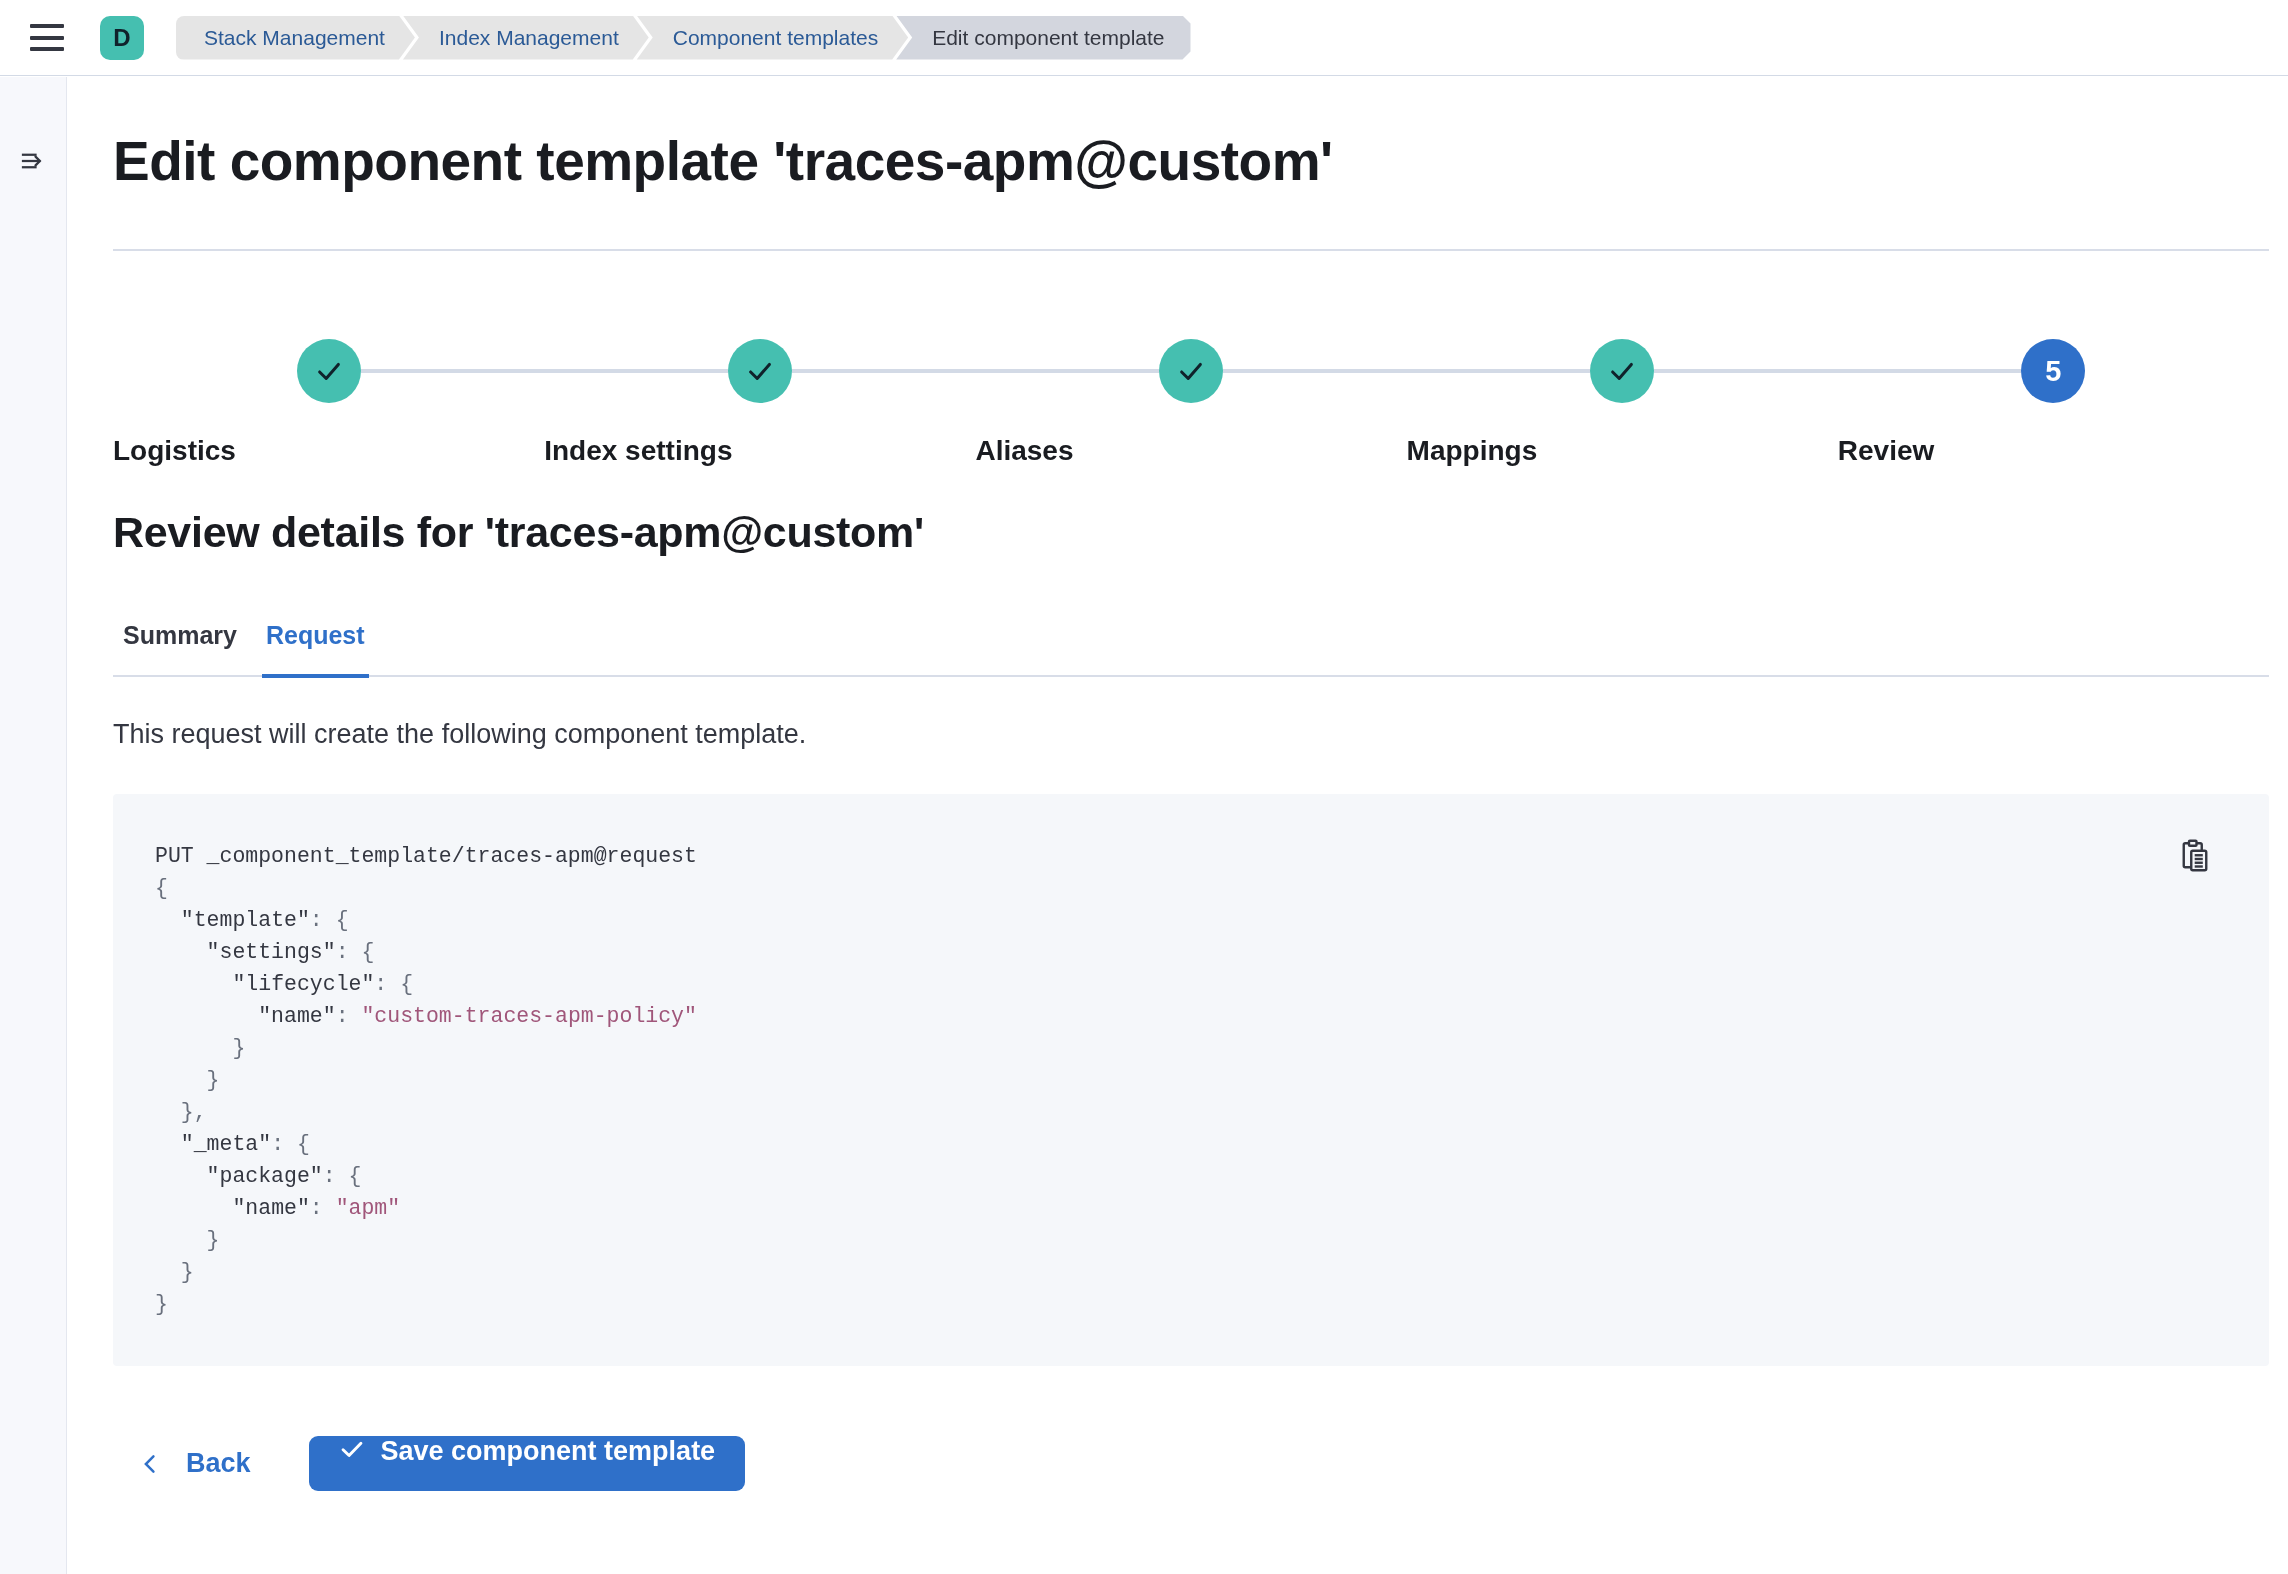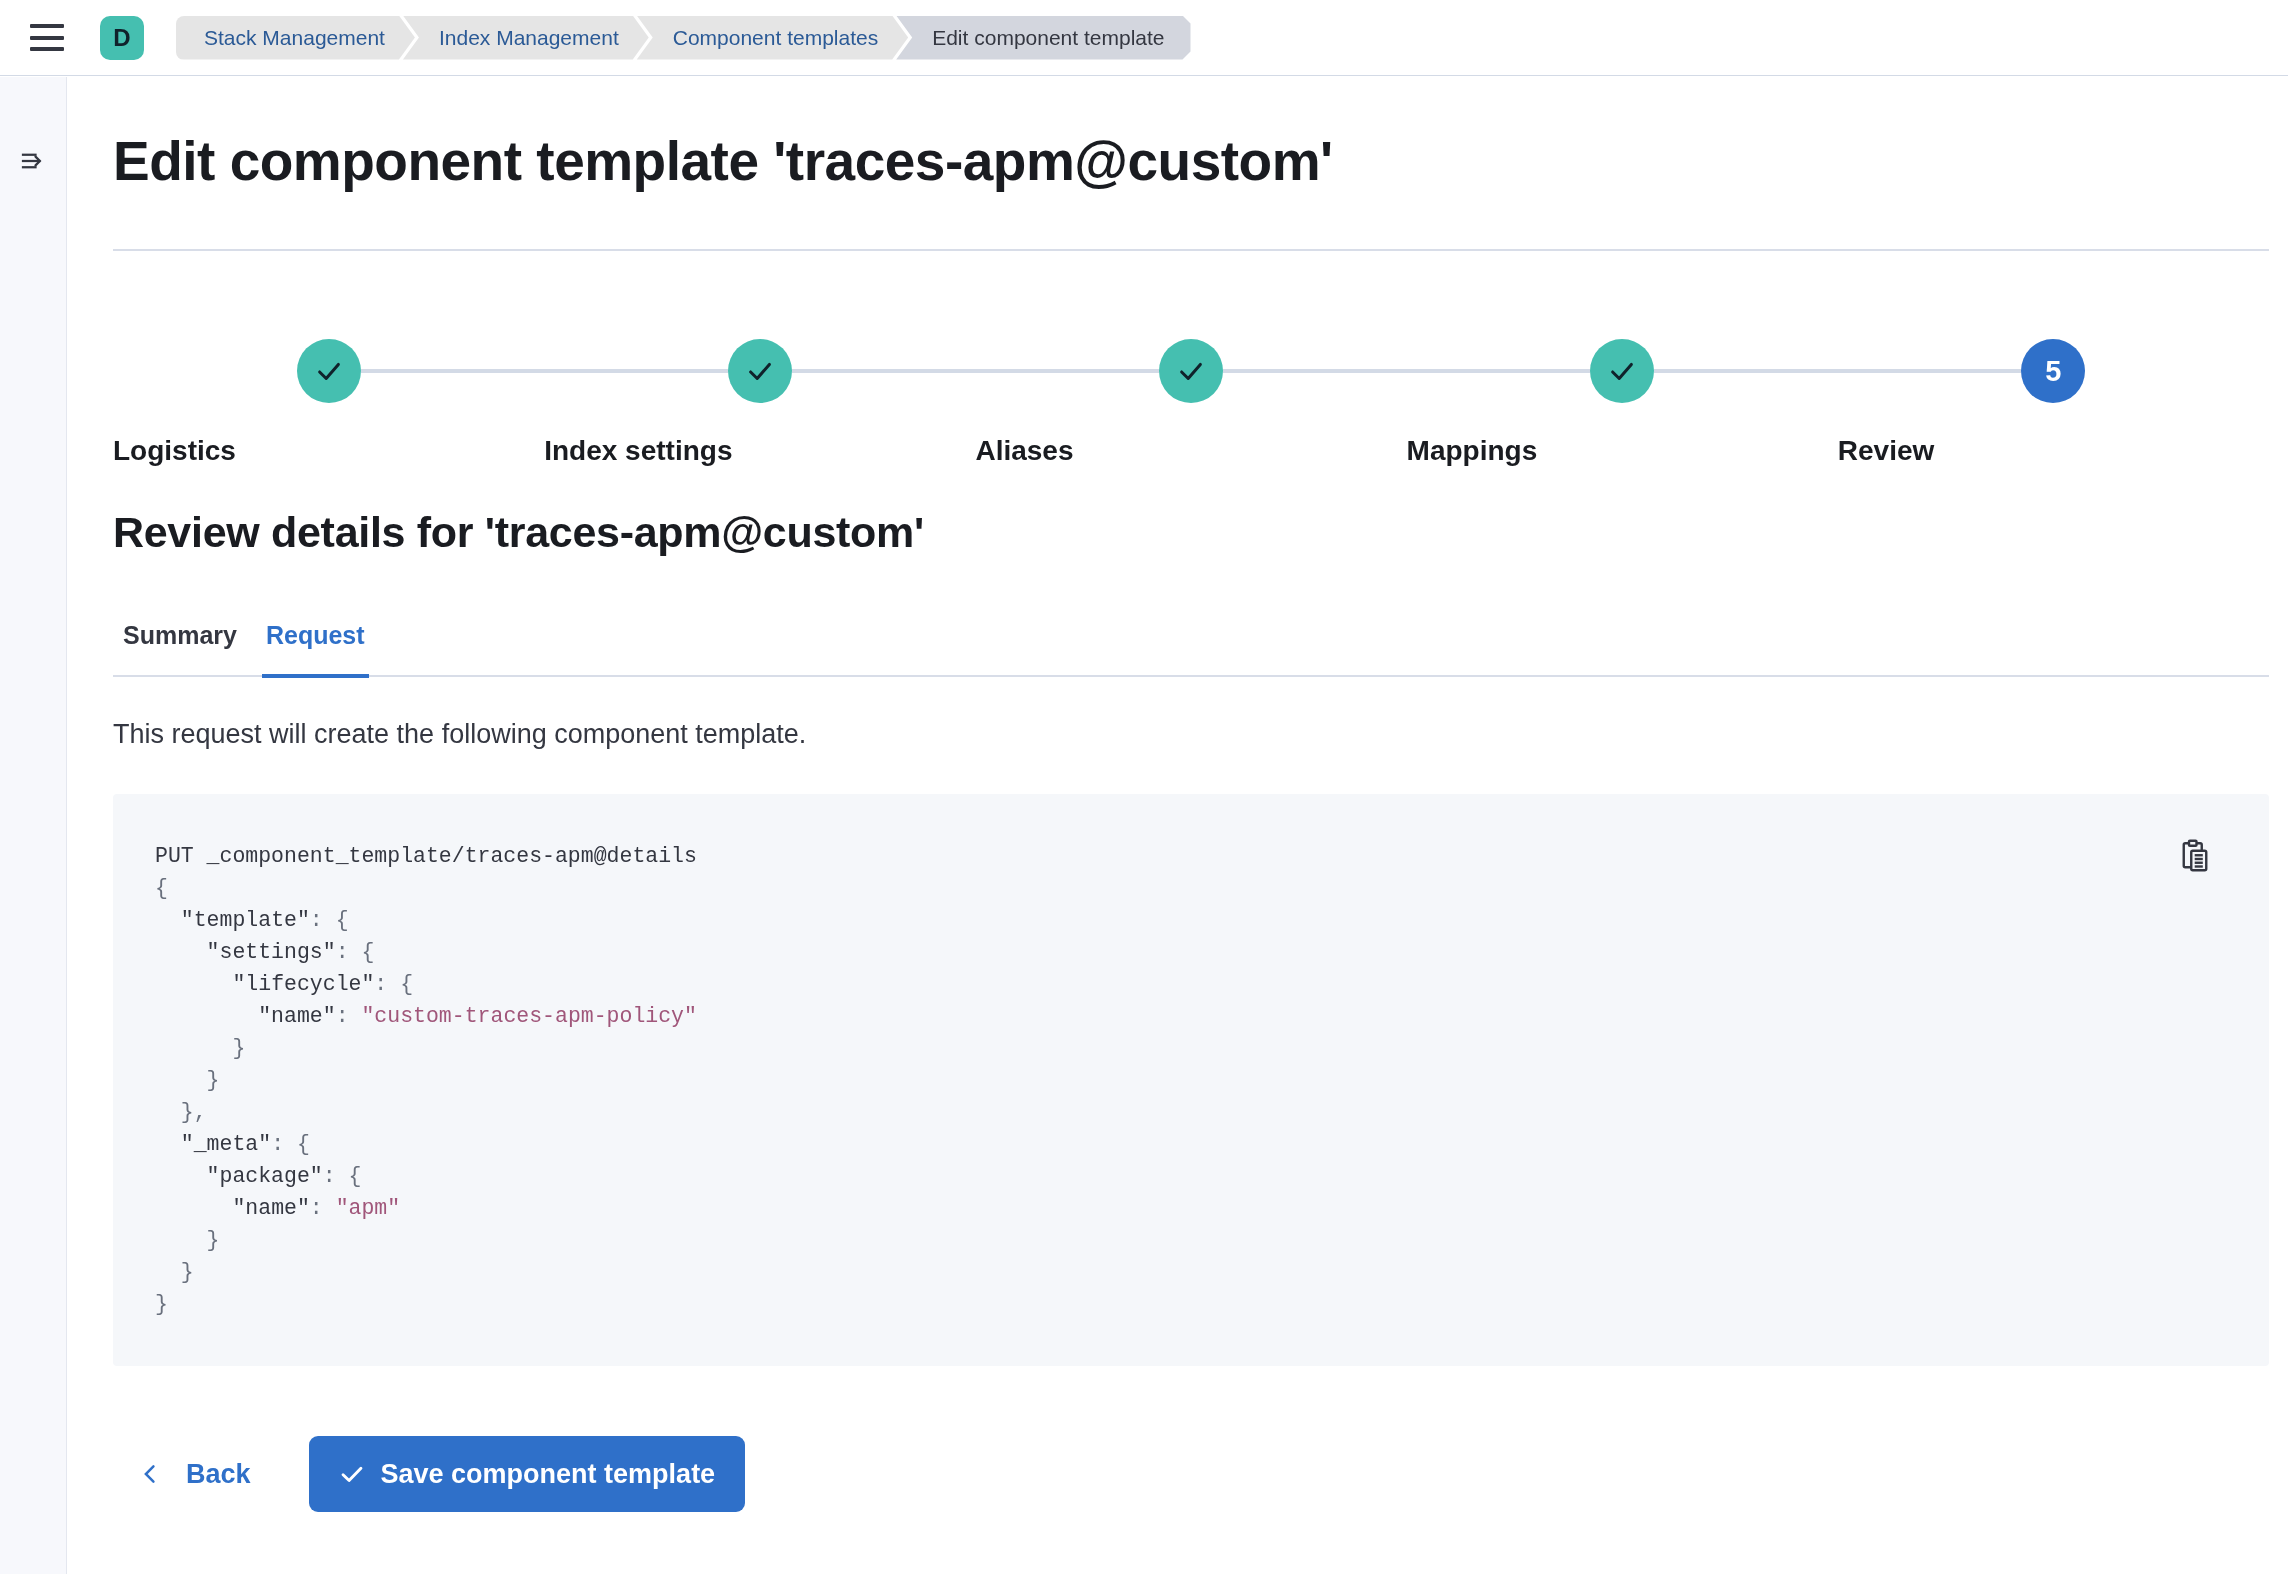--- a/index.html
+++ b/index.html
@@ -70,22 +70,22 @@
   .tok-k { color:#343741; }
   .tok-p { color:#69707d; }
   .tok-s { color:#a0567a; }
   .copy-btn { position:absolute; top:40px; right:52px; width:44px; height:44px; background:none;
     border:none; cursor:pointer; display:flex; align-items:center; justify-content:center; }
 
   
   .footer { display:flex; align-items:center; margin-top:70px; padding-left:14px; }
   .back-link { display:flex; align-items:center; gap:25px; color:#2f70c9; font-size:27px;
     font-weight:600; background:none; border:none; cursor:pointer; font-family:inherit; padding:10px 12px; }
-  .save-btn { display:flex; align-items:center; gap:16px; margin-left:46px; background:#2f70c9;
-    color:#fff; border:none; border-radius:9px; height:76px; padding:12px 30px; font-size:27px;
+  .save-btn { display:flex; align-items:flex-start; gap:16px; margin-left:46px; background:#2f70c9;
+    color:#fff; border:none; border-radius:9px; height:55px; padding:0 30px; font-size:27px;
     font-weight:700; font-family:inherit; cursor:pointer; }
 </style>
 </head>
 <body>
 
 <header class="header">
   <button class="hamburger" aria-label="menu">
     <span></span>
       <span></span>
       <span></span>
@@ -177,21 +177,21 @@
 
   <div class="tabs">
       <button class="tab">Summary</button>
       <button class="tab active">Request</button>
     </div>
 
   <p class="request-desc">This request will create the following component template.</p>
 
   <div class="code-block">
     <div class="code-lines">
-        <div class="code-line"><span class="tok-k">PUT _component_template/traces-apm@details</span></div>
+        <div class="code-line"><span class="tok-k">PUT _component_template/traces-apm@request</span></div>
         <div class="code-line"><span class="tok-p">{</span></div>
         <div class="code-line"><span class="tok-p">  </span><span class="tok-k">"template"</span><span class="tok-p">: {</span></div>
         <div class="code-line"><span class="tok-p">    </span><span class="tok-k">"settings"</span><span class="tok-p">: {</span></div>
         <div class="code-line"><span class="tok-p">      </span><span class="tok-k">"lifecycle"</span><span class="tok-p">: {</span></div>
         <div class="code-line"><span class="tok-p">        </span><span class="tok-k">"name"</span><span class="tok-p">: </span><span class="tok-s">"custom-traces-apm-policy"</span></div>
         <div class="code-line"><span class="tok-p">      }</span></div>
         <div class="code-line"><span class="tok-p">    }</span></div>
         <div class="code-line"><span class="tok-p">  },</span></div>
         <div class="code-line"><span class="tok-p">  </span><span class="tok-k">"_meta"</span><span class="tok-p">: {</span></div>
         <div class="code-line"><span class="tok-p">    </span><span class="tok-k">"package"</span><span class="tok-p">: {</span></div>

